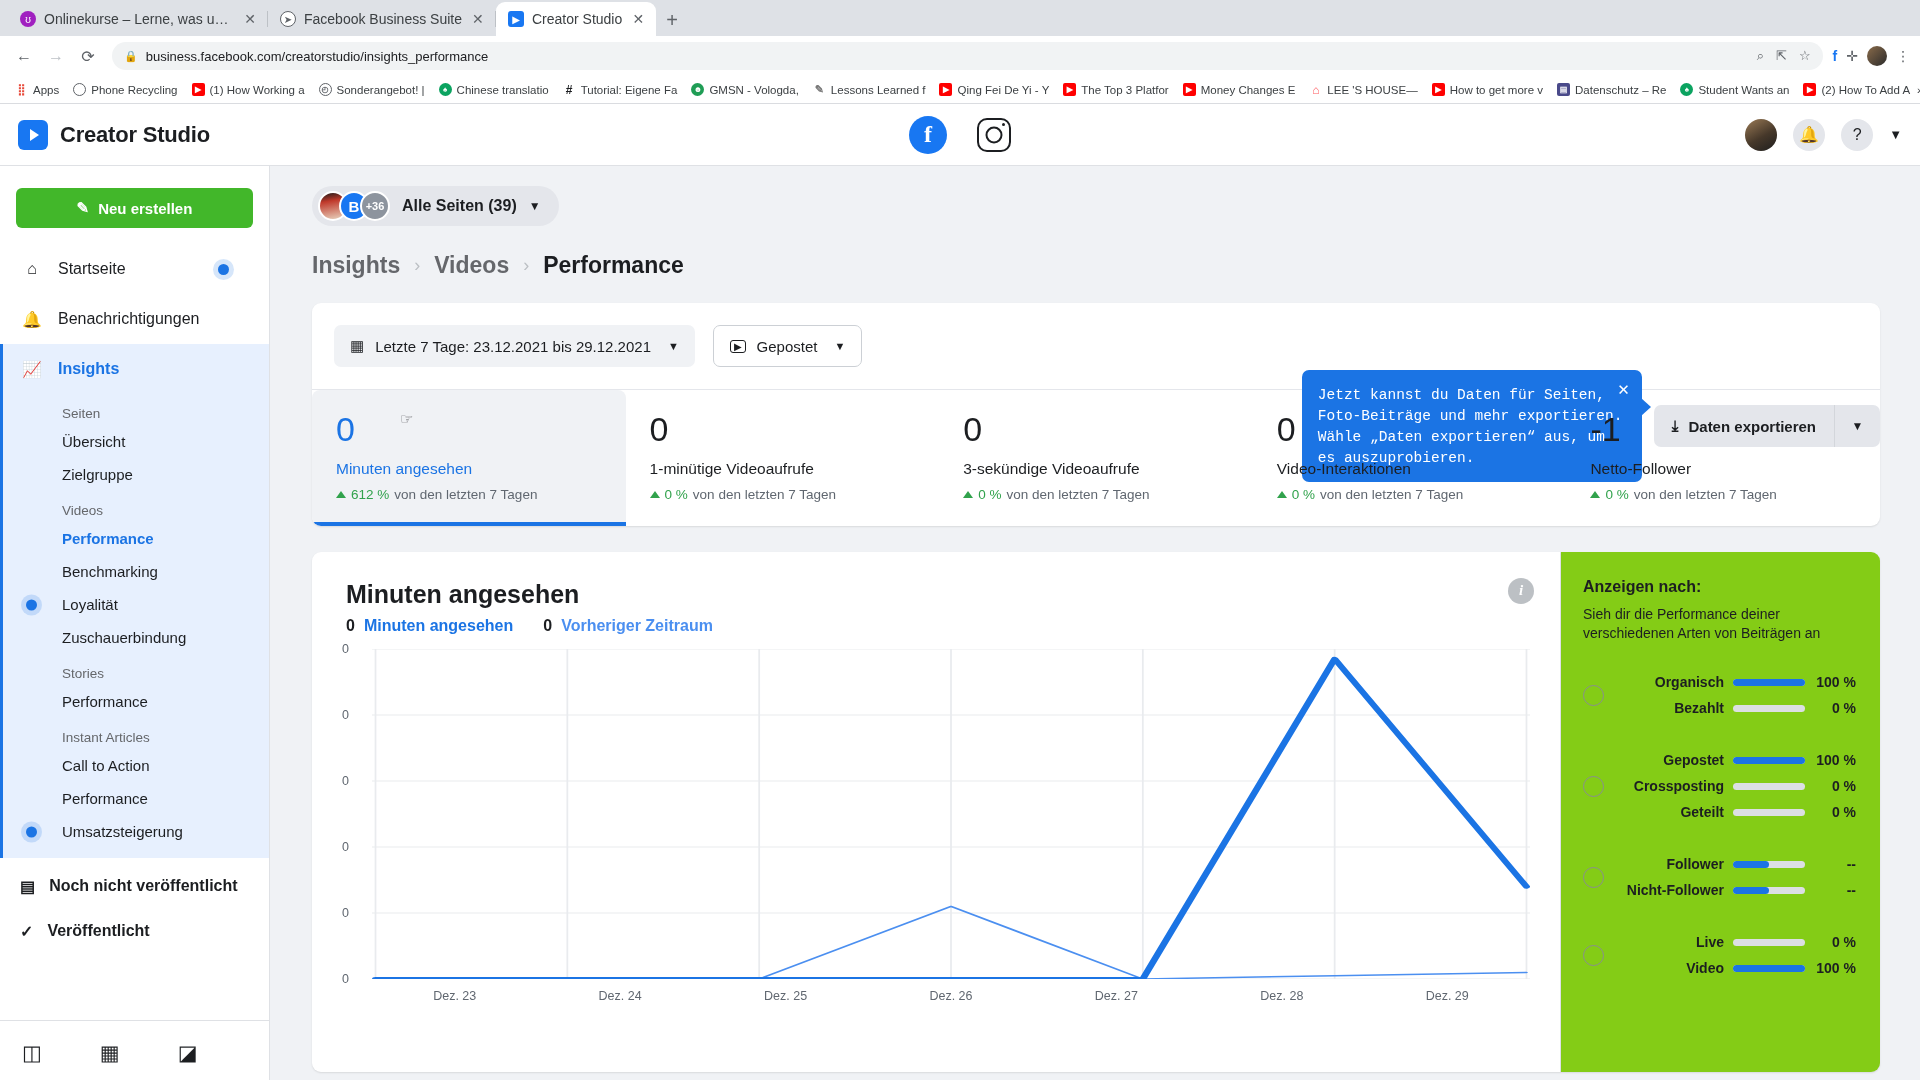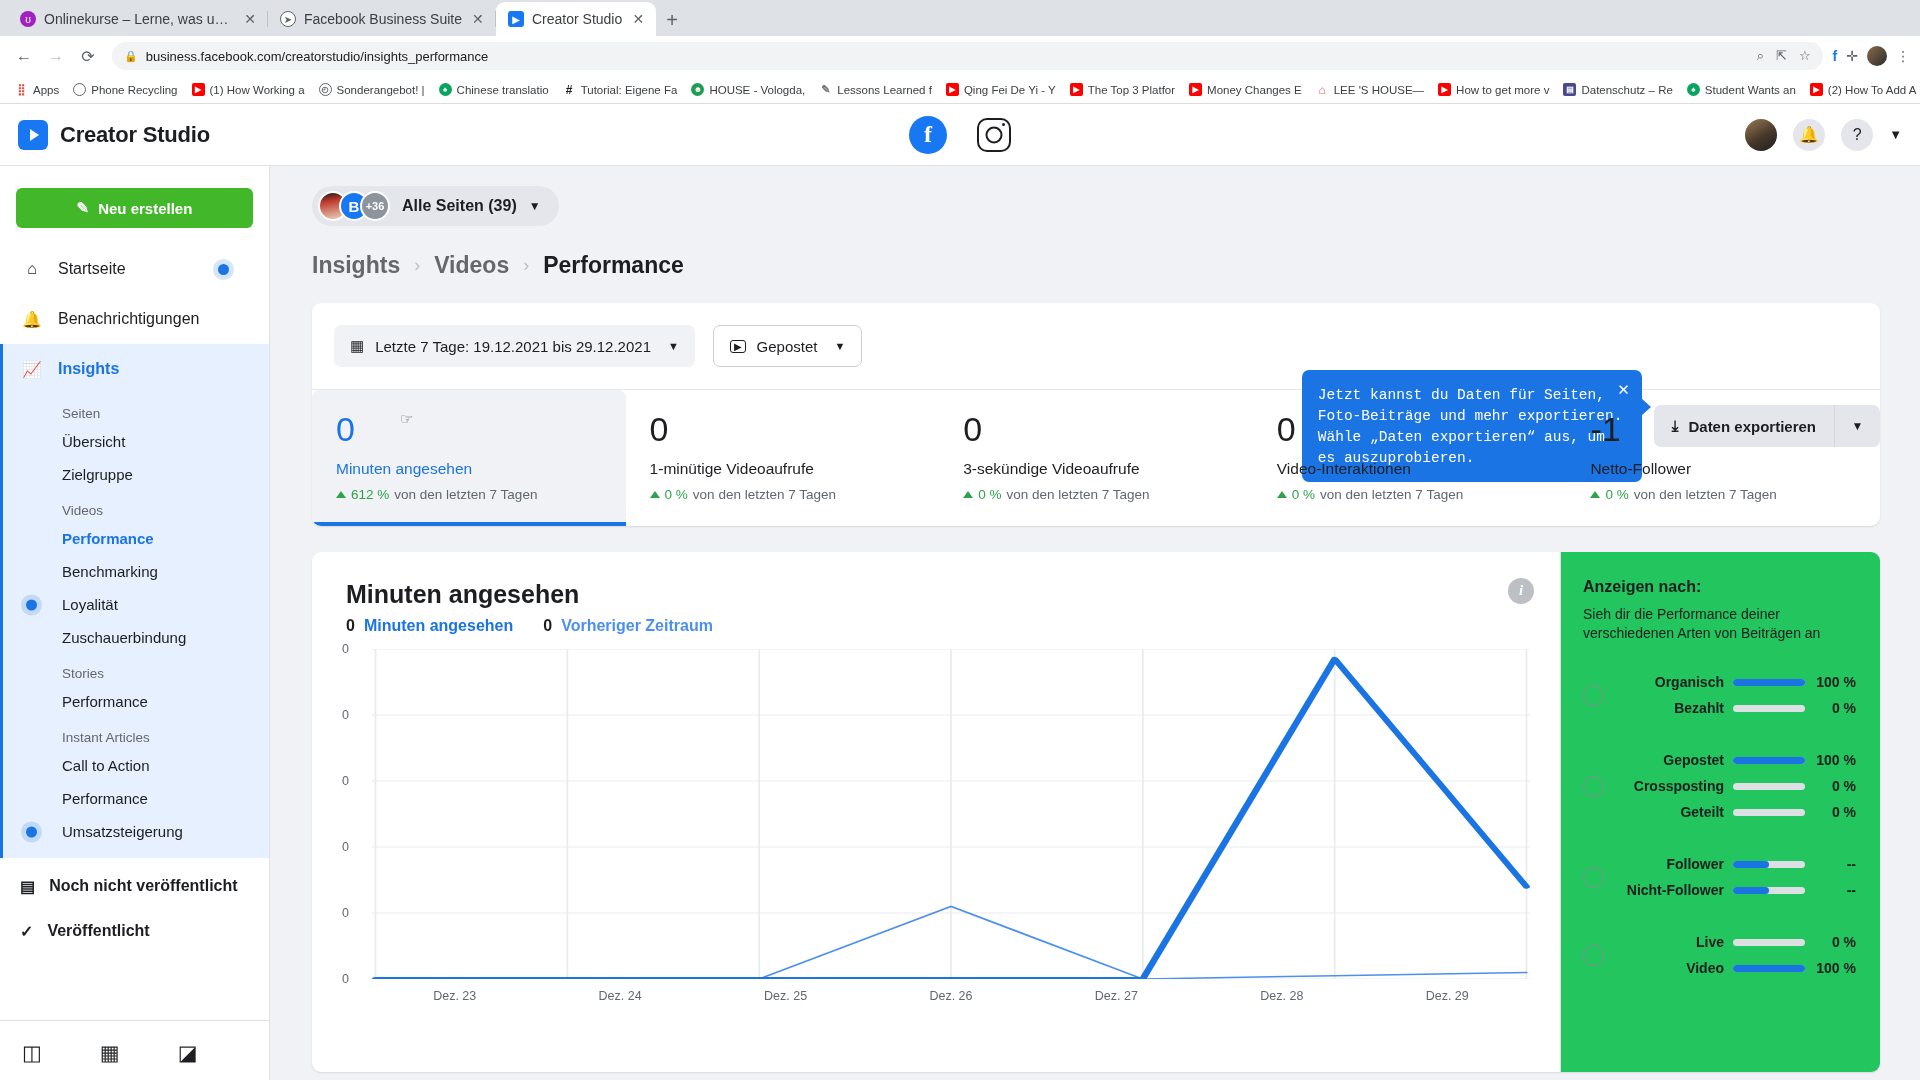--- a/index.html
+++ b/index.html
@@ -200,21 +200,21 @@
   .info-badge { position: absolute; right: 26px; top: 26px; width: 26px; height: 26px;
     border-radius: 50%; background: #bcc0c4; color: #fff; display:flex;
     align-items:center; justify-content:center; font-size: 15px;
     font-family: "Liberation Serif", serif; font-style: italic; font-weight: 700; }
   .plot { position: relative; margin-top: 14px; height: 330px; }
   .ylab { position: absolute; left: -4px; font-size: 12.5px; color: #606770; transform: translateY(-50%); }
   .plotarea { position: absolute; left: 26px; right: 0; top: 0; bottom: 0; }
   .xaxis { display: flex; margin-left: 26px; margin-top: 10px; }
   .xtick { flex: 1; text-align: center; font-size: 12.5px; color: #606770; }
 
-  .side-panel { width: 320px; flex: 0 0 320px; background: #22c55e; border-radius: 0 9px 9px 0;
+  .side-panel { width: 320px; flex: 0 0 320px; background: #84cc16; border-radius: 0 9px 9px 0;
     box-shadow: 0 1px 2px rgba(0,0,0,0.1); border-left: 1px solid #e4e6eb;
     padding: 26px 24px 0 22px; height: 520px; }
   .sp-title { font-size: 16px; font-weight: 700; color: #1c1e21; }
   .sp-sub { font-size: 14px; color: #1c1e21; margin-top: 9px; line-height: 1.38; }
   .sp-group { display: flex; align-items: center; gap: 14px; margin-top: 26px; }
   .radio { width: 21px; height: 21px; border-radius: 50%; border: 1.6px solid #8a8d91; flex: 0 0 21px; }
   .sp-rows { flex: 1; }
   .sp-row { display: flex; align-items: center; gap: 9px; height: 26px; }
   .sp-name { flex: 1; text-align: right; font-size: 14px; font-weight: 700; color: #1c1e21; white-space: nowrap; }
   .bar { width: 72px; flex: 0 0 72px; height: 7px; border-radius: 4px; background: #dcdfe3; position: relative; }
@@ -289,21 +289,21 @@
     <div class="bm">
       <span class="bm-ico" style="background:#0ba360;border-radius:50%;">♠</span>
       <span>Chinese translatio</span>
     </div>
     <div class="bm">
       <span class="bm-ico" style="color:#1c1e21;font-size:12px;">#</span>
       <span>Tutorial: Eigene Fa</span>
     </div>
     <div class="bm">
       <span class="bm-ico" style="background:#1f9d55;border-radius:50%;">☻</span>
-      <span>HOUSE - Vologda,</span>
+      <span>GMSN - Vologda,</span>
     </div>
     <div class="bm">
       <span class="bm-ico" style="color:#7a7a7a;font-size:11px;">✎</span>
       <span>Lessons Learned f</span>
     </div>
     <div class="bm">
       <span class="bm-ico" style="background:#ff0000;">▶</span>
       <span>Qing Fei De Yi - Y</span>
     </div>
     <div class="bm">
@@ -455,21 +455,21 @@
       </div>
       <div class="export-caret">
         <span style="font-size:12px;">▼</span>
       </div>
     </div>
 
     <div class="content-card">
       <div class="filters">
         <div class="filter-pill">
           <span>▦</span>
-          <span>Letzte 7 Tage: 19.12.2021 bis 29.12.2021</span>
+          <span>Letzte 7 Tage: 23.12.2021 bis 29.12.2021</span>
           <span style="font-size:11px;margin-left:6px;">▼</span>
         </div>
         <div class="filter-pill outlined">
           <span style="border:1.4px solid #1c1e21;border-radius:3px;padding:0 3px;font-size:10px;">▶</span>
           <span>Gepostet</span>
           <span style="font-size:11px;margin-left:6px;">▼</span>
         </div>
       </div>
 
       <div class="metrics">

